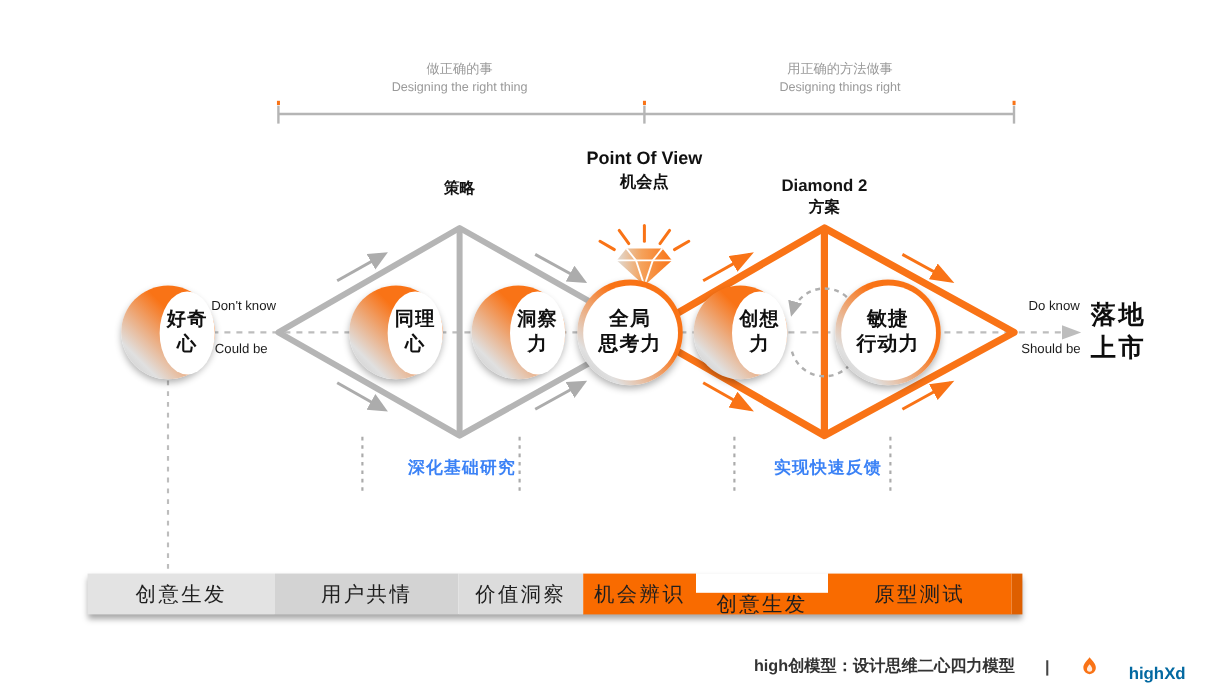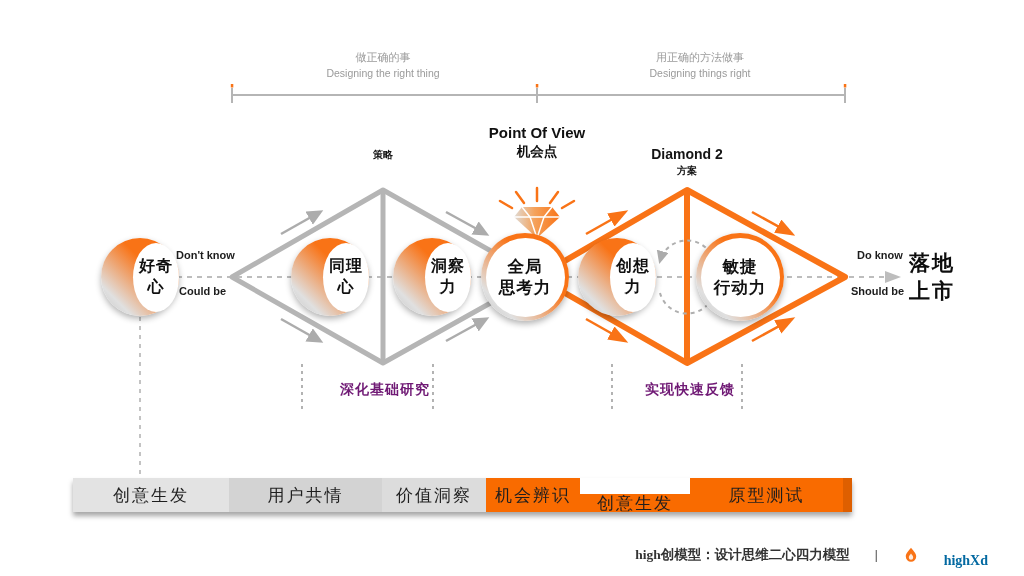--- a/index.html
+++ b/index.html
@@ -14,59 +14,59 @@
   .stroke-dash{stroke:var(--dash-gray);}
 
   
   .bracket-label{width:320px;text-align:center;color:var(--muted);font-weight:normal;}
   .bracket-label .zh{font-size:11px;display:block;}
   .bracket-label .en{font-size:10.5px;display:block;margin-top:2px;}
 
   
   .dlabel{width:200px;text-align:center;color:#141414;font-weight:bold;}
   .dlabel .t{font-size:14px;display:block;}
-  .dlabel .s{font-size:10px;display:block;margin-top:2px;}
+  .dlabel .s{font-size:13px;display:block;margin-top:2px;}
   .pov{width:220px;text-align:center;font-weight:bold;color:#101010;}
   .pov .t{font-size:15px;display:block;}
   .pov .s{font-size:13.5px;display:block;margin-top:2px;}
 
   
   .circle{border-radius:50%;
      background:linear-gradient(225deg,var(--accent) 38%,#e0e0e0 80%,#c2c2c2 100%);
      box-shadow:0 3px 6px rgba(0,0,0,.30);
      display:flex;align-items:center;justify-content:center;}
   .circle .inner{background:#fff;border-radius:50%;width:calc(100% - 9px);height:calc(100% - 9px);
      display:flex;flex-direction:column;align-items:center;justify-content:center;
      font-weight:bold;color:#101010;text-align:center;}
   .c78{width:78px;height:78px;}
   .c88{width:88px;height:88px;}
   .fs19{font-size:16px;letter-spacing:1px;margin-left:32px;}
   .fs16{font-size:16.5px;line-height:21px;letter-spacing:1px;}
   .circle span:empty{display:none;}
 
   
-  .side-label{font-size:11px;font-weight:bold;color:#1c1c1c;white-space:nowrap;}
+  .side-label{font-size:11px;font-weight:normal;color:#1c1c1c;white-space:nowrap;}
   .outcome{font-size:21px;font-weight:bold;color:#0d0d0d;line-height:28px;letter-spacing:2px;}
-  .note{font-size:14px;font-weight:bold;color:#701a75;width:220px;text-align:center;letter-spacing:1px;}
+  .note{font-size:14px;font-weight:bold;color:#3b82f6;width:220px;text-align:center;letter-spacing:1px;}
 
   
   .bar{left:73px;top:478px;width:779px;height:34px;display:flex;
        box-shadow:0 4px 5px rgba(0,0,0,.35);}
   .seg{display:flex;align-items:center;justify-content:center;
        font-size:17px;color:#1e1e1e;letter-spacing:2px;white-space:nowrap;}
   .seg.g1{width:156px;background:var(--bar-gray-1);}
   .seg.g2{width:153px;background:var(--bar-gray-2);}
   .seg.g3{width:104px;background:var(--bar-gray-3);}
   .seg.o1{width:94px;background:var(--bar-orange);}
   .seg.o2{width:110px;background:var(--bar-orange);margin-top:16px;}
   .seg.o3{width:153px;background:var(--bar-orange);}
   .seg.oend{width:9px;background:var(--bar-orange-dark);}
 
   
-  .footer{right:36px;top:541px;display:flex;align-items:center;gap:25px;font-family:Liberation Serif, serif;}
+  .footer{right:36px;top:541px;display:flex;align-items:center;gap:25px;}
   .credit{font-size:13.5px;font-weight:bold;color:#333;}
   .sep{font-size:13.5px;font-weight:bold;color:#444;}
   .brand{font-size:14px;font-weight:bold;color:#0369a1;margin-top:12px;}
 </style>
 </head>
 <body>
 
 <div class="stage">
 
   <svg class="abs" style="left:0;top:0;" width="1024" height="576" viewBox="0 0 1024 576">

